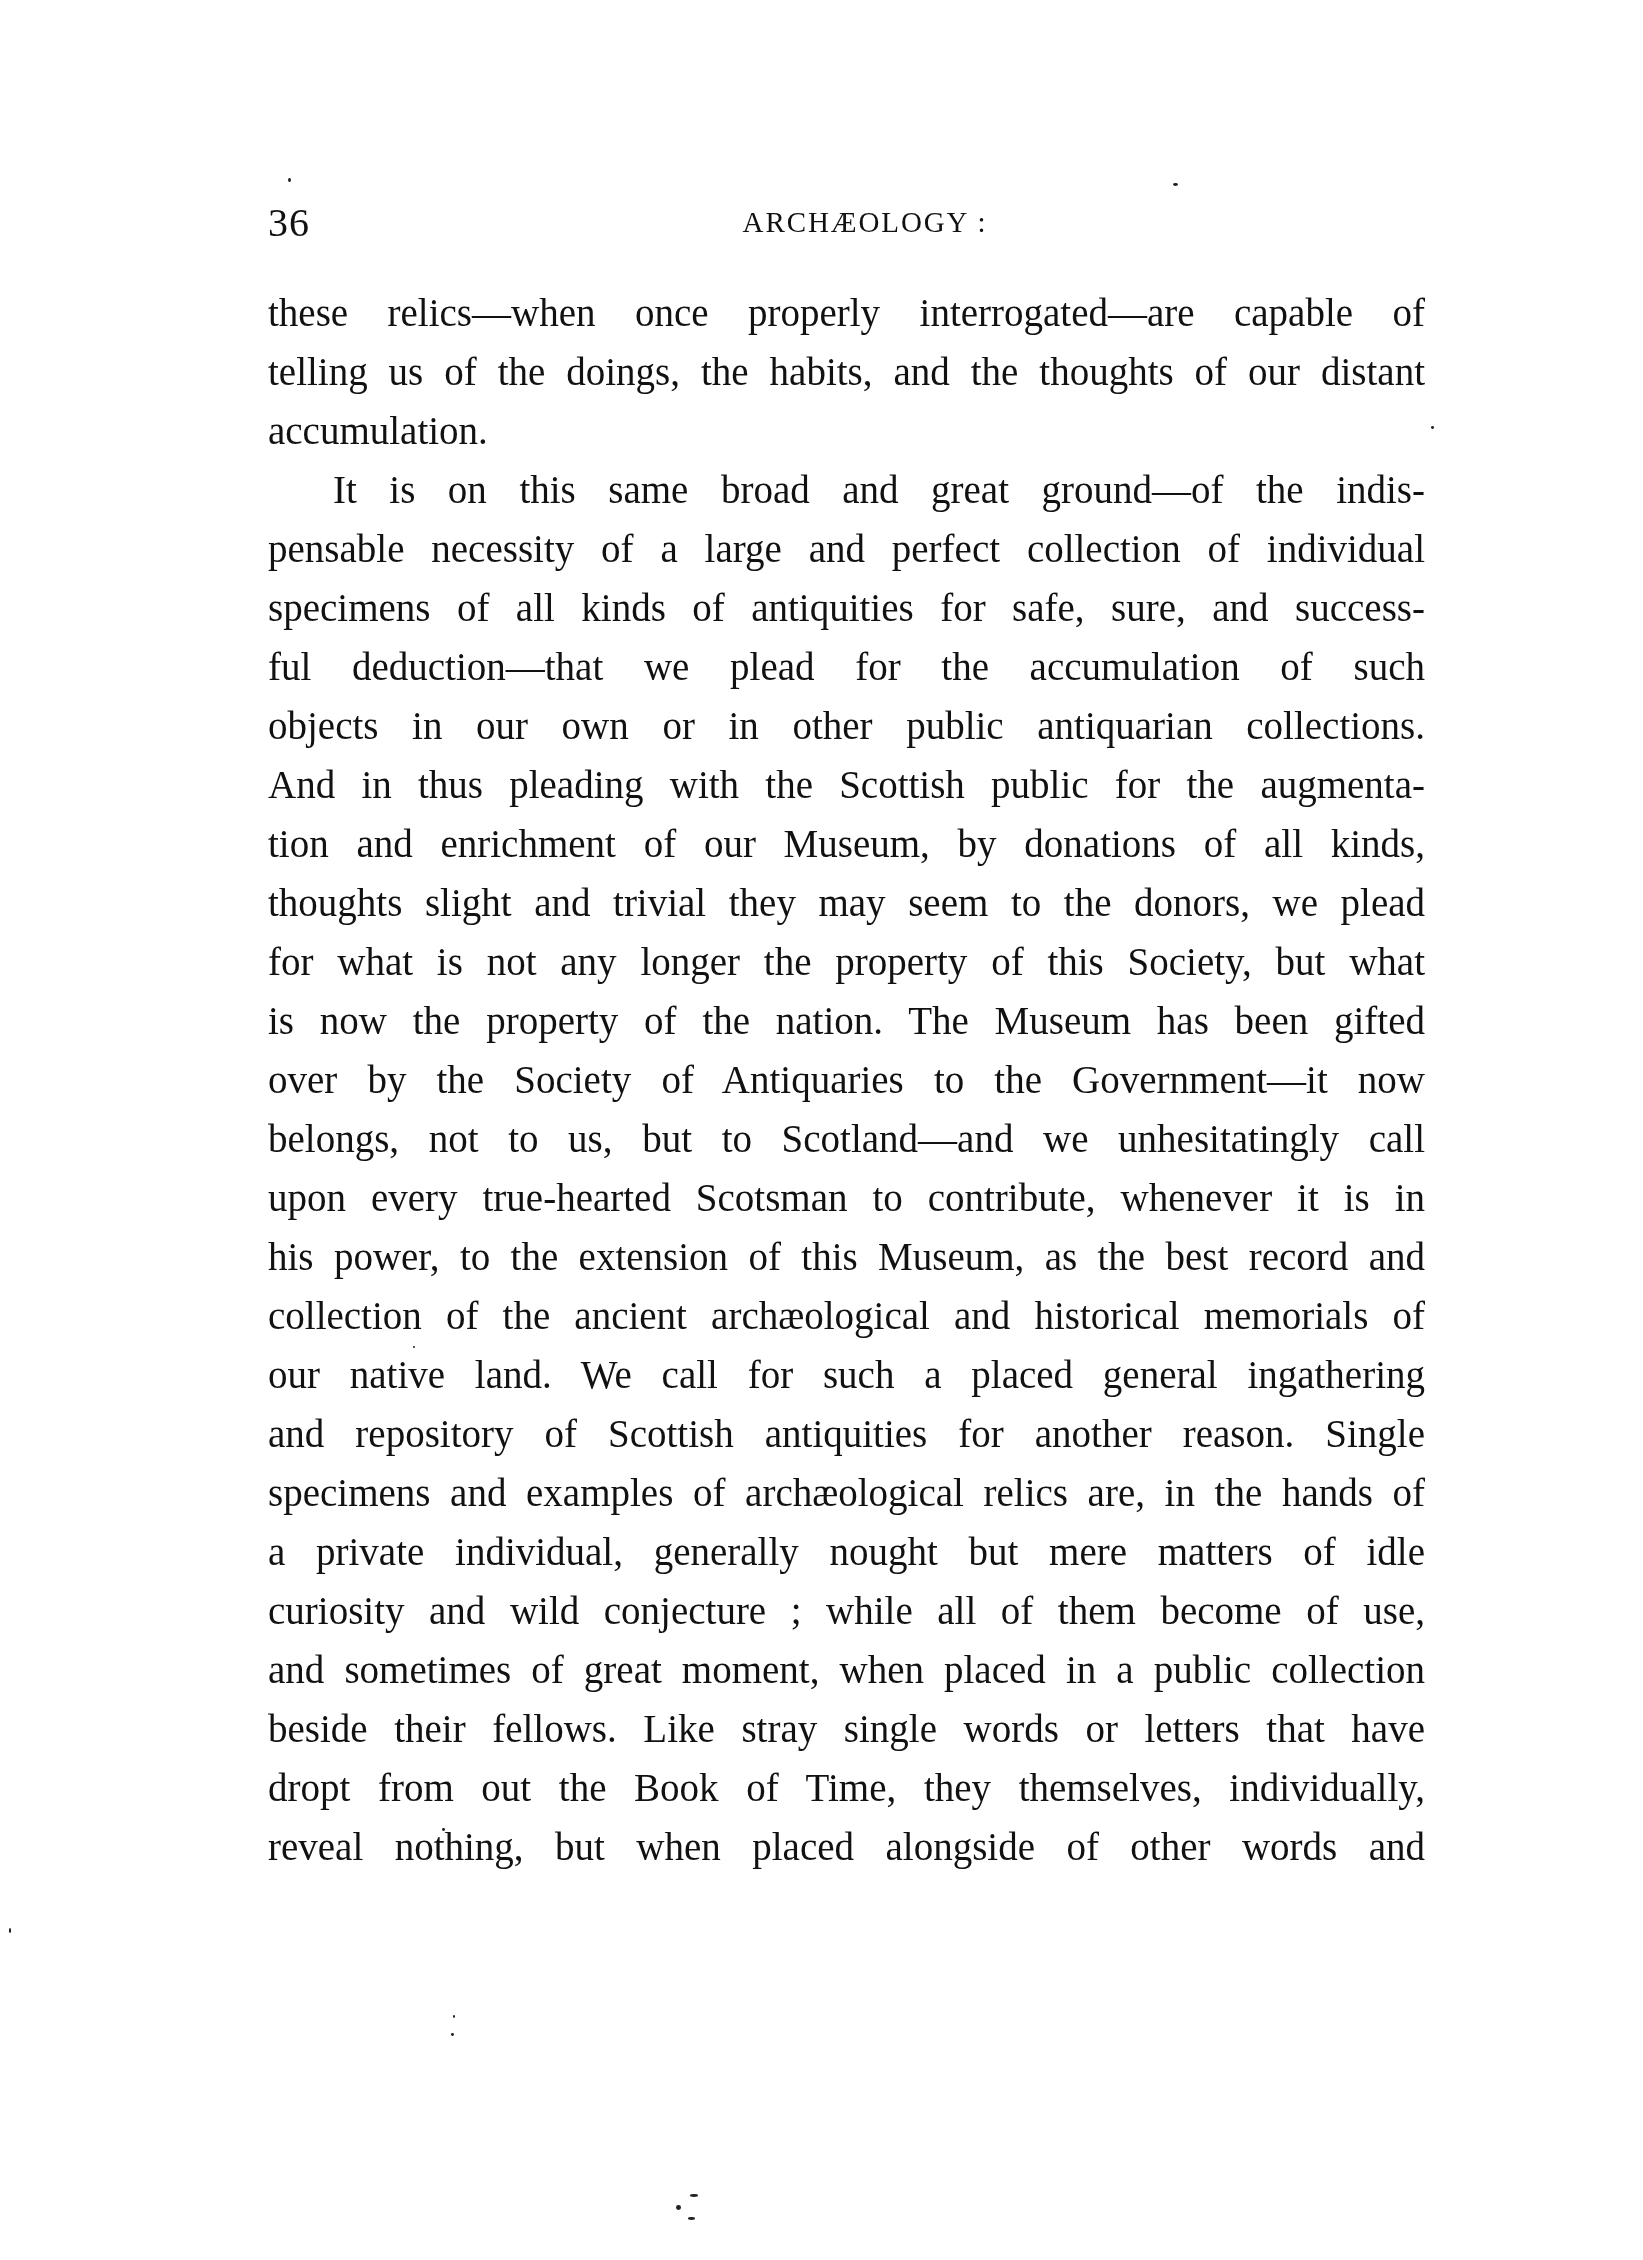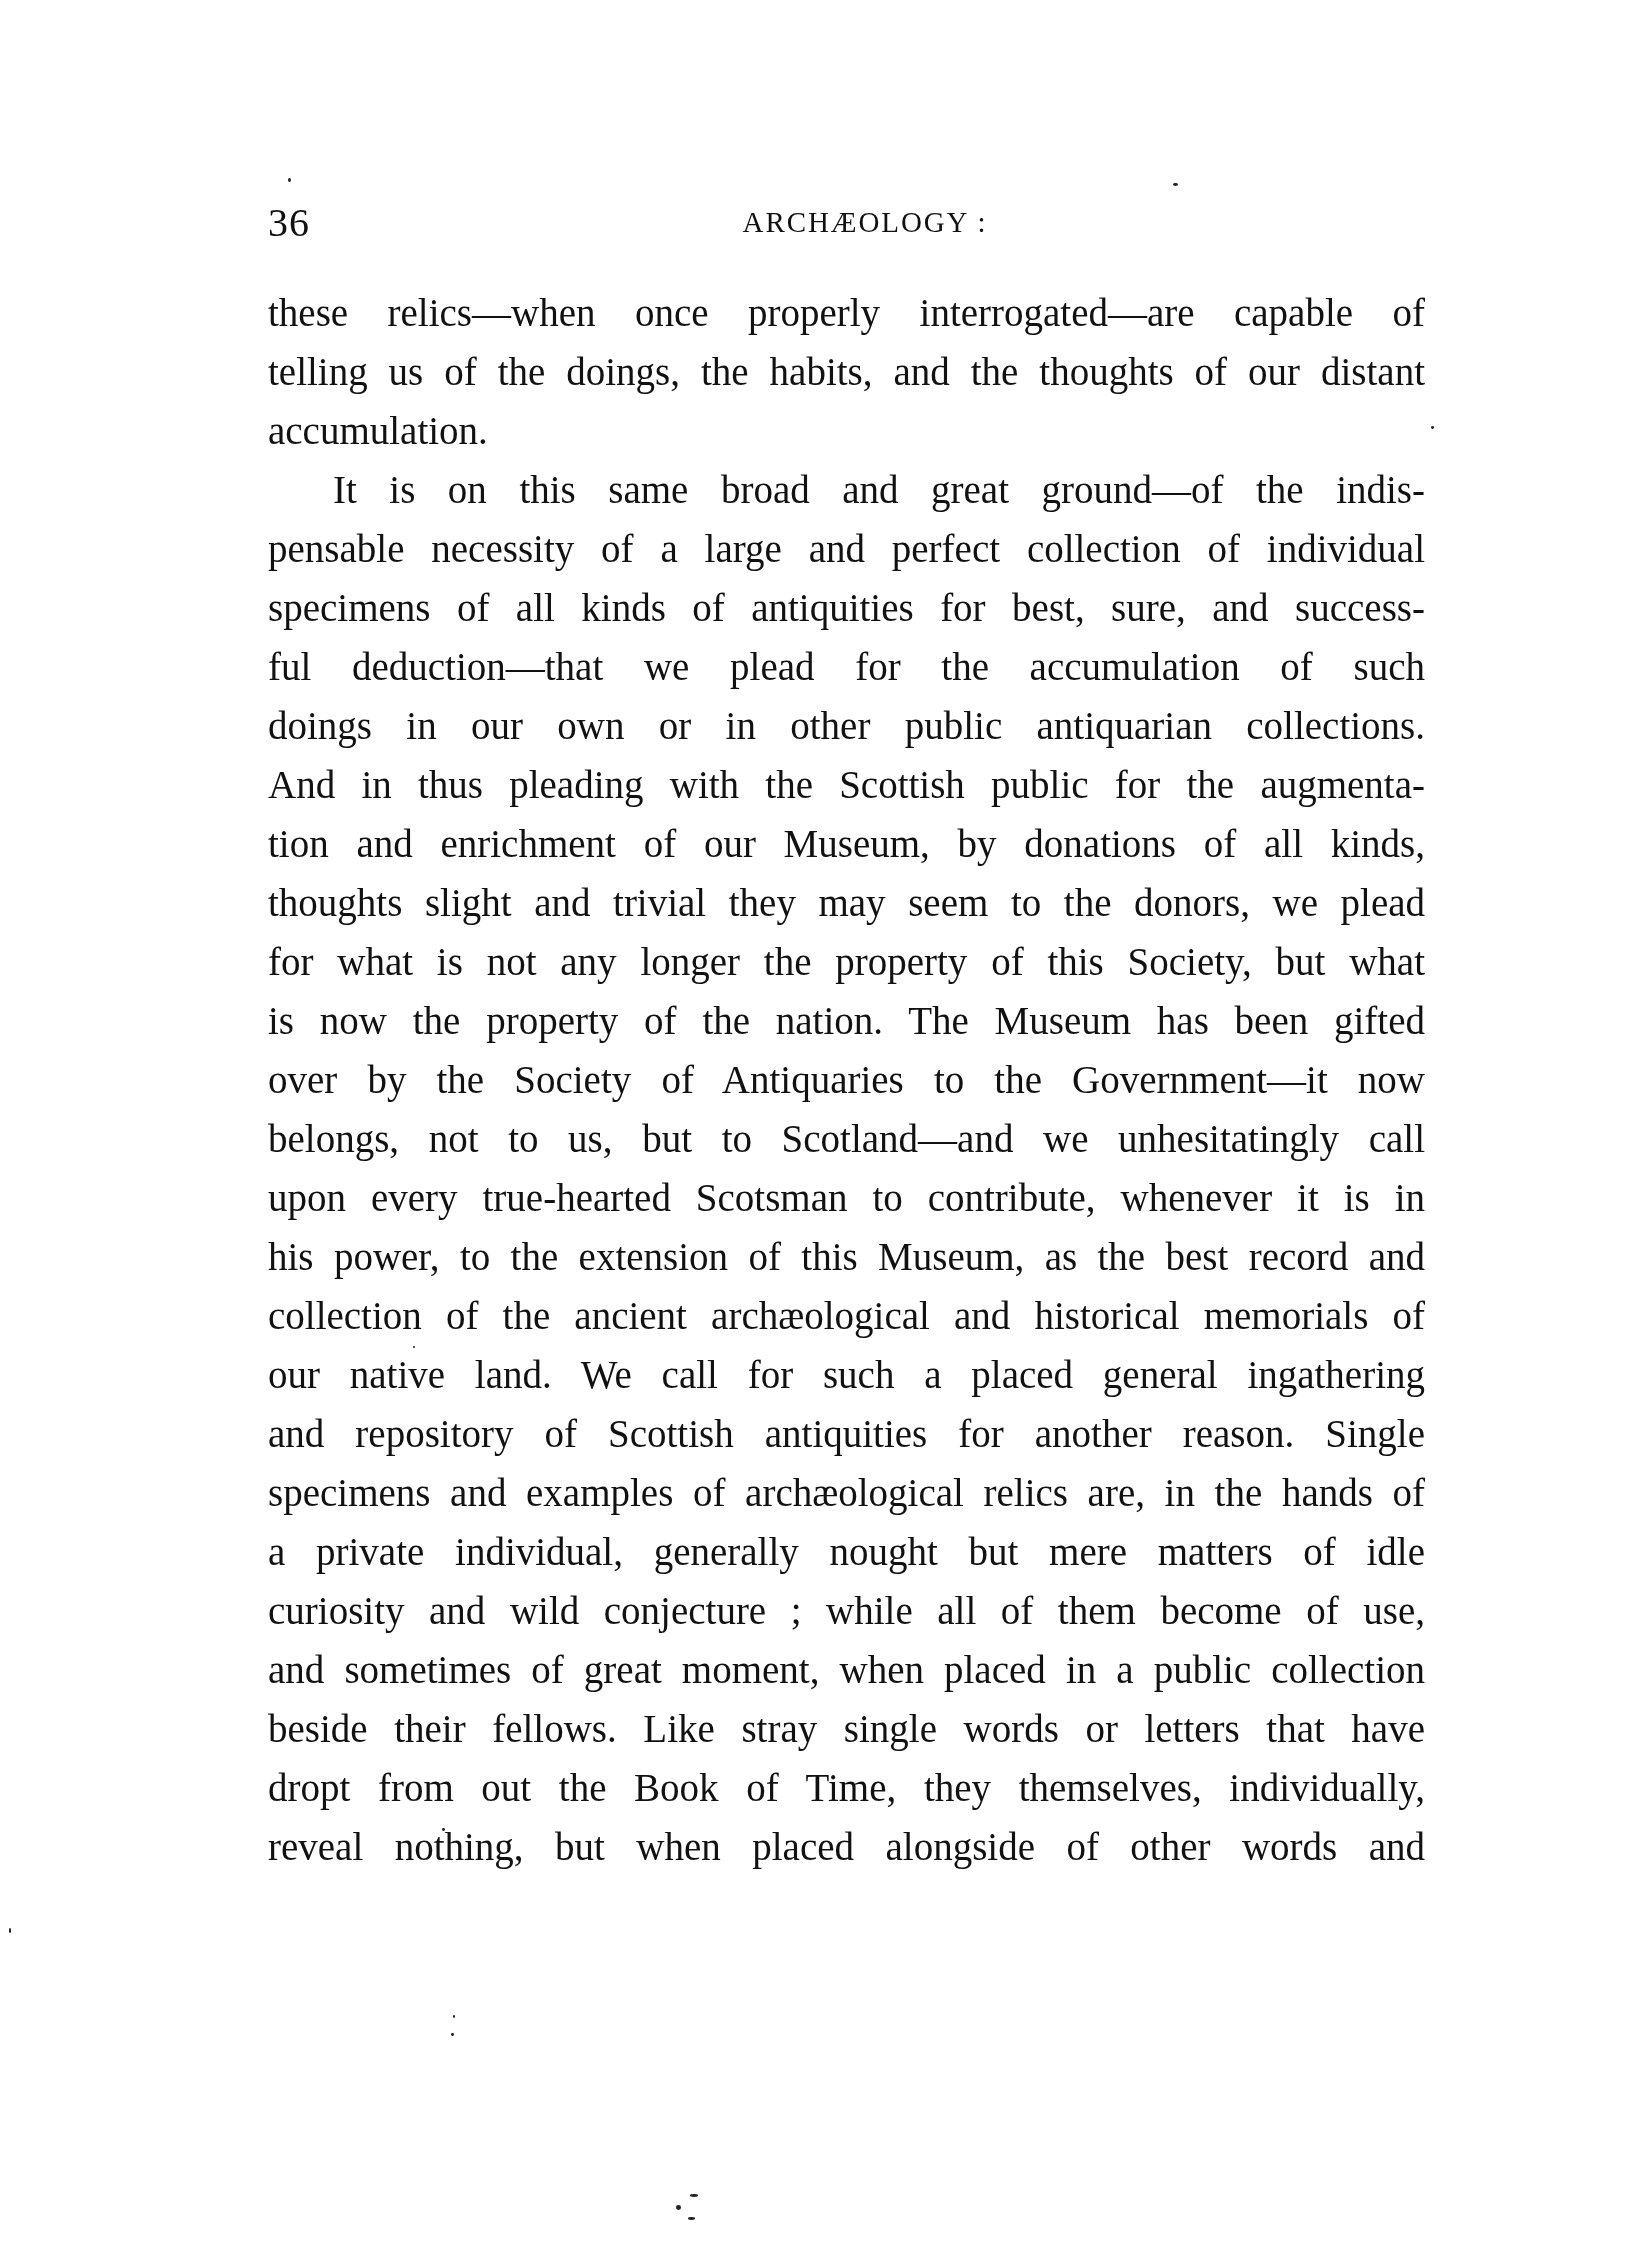--- a/index.html
+++ b/index.html
@@ -89,23 +89,23 @@
 
     <div>
       <span class="line">these relics—when once properly interrogated—are capable of</span>
       <span class="line">telling us of the doings, the habits, and the thoughts of our distant</span>
       <span class="line last">accumulation.</span>
     </div>
 
     <div>
       <span class="line indent">It is on this same broad and great ground—of the indis-</span>
       <span class="line">pensable necessity of a large and perfect collection of individual</span>
-      <span class="line">specimens of all kinds of antiquities for best, sure, and success-</span>
+      <span class="line">specimens of all kinds of antiquities for safe, sure, and success-</span>
       <span class="line">ful deduction—that we plead for the accumulation of such</span>
-      <span class="line">doings in our own or in other public antiquarian collections.</span>
+      <span class="line">objects in our own or in other public antiquarian collections.</span>
       <span class="line">And in thus pleading with the Scottish public for the augmenta-</span>
       <span class="line">tion and enrichment of our Museum, by donations of all kinds,</span>
       <span class="line">thoughts slight and trivial they may seem to the donors, we plead</span>
       <span class="line">for what is not any longer the property of this Society, but what</span>
       <span class="line">is now the property of the nation.  The Museum has been gifted</span>
       <span class="line">over by the Society of Antiquaries to the Government—it now</span>
       <span class="line">belongs, not to us, but to Scotland—and we unhesitatingly call</span>
       <span class="line">upon every true-hearted Scotsman to contribute, whenever it is in</span>
       <span class="line">his power, to the extension of this Museum, as the best record and</span>
       <span class="line">collection of the ancient archæological and historical memorials of</span>

